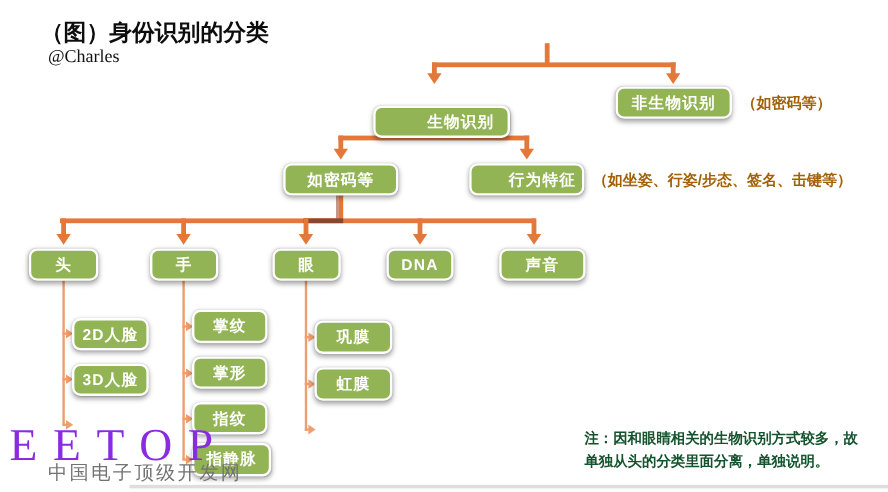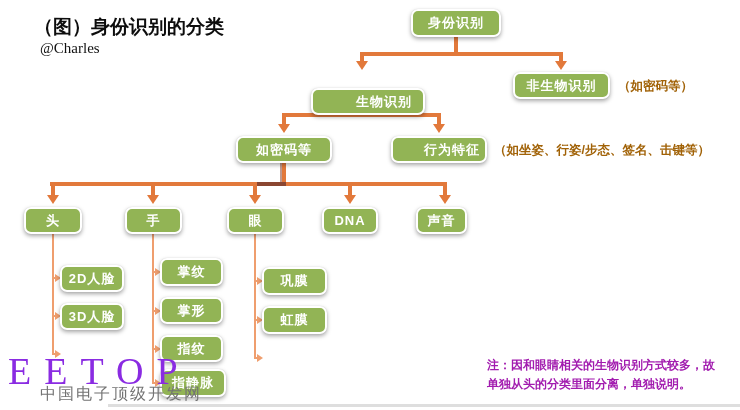--- a/index.html
+++ b/index.html
@@ -22,21 +22,21 @@
     border-left:6px solid transparent; border-right:6px solid transparent;
     border-top:9px solid #e2793b; }
   .ah-right { position:absolute; width:0; height:0;
     border-top:4px solid transparent; border-bottom:4px solid transparent;
     border-left:6px solid #ef9e6e; }
   .note { position:absolute; color:#a16207; font-weight:bold; font-size:12.5px; white-space:nowrap; }
   .title { position:absolute; left:34px; top:14px; font-size:19px; font-weight:bold; color:#0d0d0d; }
   .author { position:absolute; left:40px; top:40px; font-size:15px; color:#111;
     font-family:"Liberation Serif", serif; }
   .footnote { position:absolute; left:487px; top:356px; font-size:12px; font-weight:bold;
-    color:#a21caf; line-height:1.6; white-space:nowrap; }
+    color:#14532d; line-height:1.6; white-space:nowrap; }
   .logo-text { position:absolute; left:8px; top:352px; font-family:"Liberation Serif", serif;
     font-size:38px; line-height:1; color:#8a2be2; letter-spacing:13px; white-space:nowrap; }
   .logo-sub { position:absolute; left:40px; top:384px; font-size:16px; color:#737373;
     letter-spacing:2px; white-space:nowrap; }
   .baseline { position:absolute; left:108px; top:404px; width:632px; height:3px; background:#dedede; }
 </style>
 </head>
 <body>
 
 <div id="canvas">
@@ -92,30 +92,29 @@
   <div class="ah-right" style="left:155px; top:379px;"></div>
 
   <div class="tc" style="left:254px; top:233px; width:2px; height:126px;"></div>
   <div class="tc" style="left:254px; top:280px; width:4px; height:2px;"></div>
   <div class="ah-right" style="left:257px; top:277px;"></div>
   <div class="tc" style="left:254px; top:319px; width:4px; height:2px;"></div>
   <div class="ah-right" style="left:257px; top:316px;"></div>
   <div class="tc" style="left:254px; top:357px; width:4px; height:2px;"></div>
   <div class="ah-right" style="left:257px; top:354px;"></div>
 
-  <div class="node" style="left:411px; top:9px;  width:90px;  height:28px;">身份识别</div>
   <div class="node" style="left:311px; top:88px; width:114px; height:27px;padding-left:32px;">生物识别</div>
   <div class="node" style="left:513px; top:72px; width:97px;  height:27px;">非生物识别</div>
   <div class="node" style="left:236px; top:136px; width:96px; height:27px;">如密码等</div>
   <div class="node" style="left:391px; top:136px; width:96px; height:27px;padding-left:26px;">行为特征</div>
   <div class="node" style="left:24px;  top:207px; width:58px; height:27px;">头</div>
   <div class="node" style="left:125px; top:207px; width:57px; height:27px;">手</div>
   <div class="node" style="left:227px; top:207px; width:57px; height:27px;">眼</div>
   <div class="node" style="left:322px; top:207px; width:56px; height:27px;">DNA</div>
-  <div class="node" style="left:416px; top:207px; width:51px; height:27px;">声音</div>
+  <div class="node" style="left:416px; top:207px; width:72px; height:27px;">声音</div>
   <div class="node" style="left:60px;  top:265px; width:64px; height:27px;">2D人脸</div>
   <div class="node" style="left:60px;  top:303px; width:64px; height:27px;">3D人脸</div>
   <div class="node" style="left:160px; top:258px; width:63px; height:28px;">掌纹</div>
   <div class="node" style="left:160px; top:297px; width:63px; height:27px;">掌形</div>
   <div class="node" style="left:160px; top:335px; width:63px; height:27px;">指纹</div>
   <div class="node" style="left:160px; top:369px; width:66px; height:28px;">指静脉</div>
   <div class="node" style="left:262px; top:267px; width:65px; height:28px;">巩膜</div>
   <div class="node" style="left:262px; top:306px; width:65px; height:28px;">虹膜</div>
 
   <div class="note" style="left:618px; top:78px;">（如密码等）</div>

